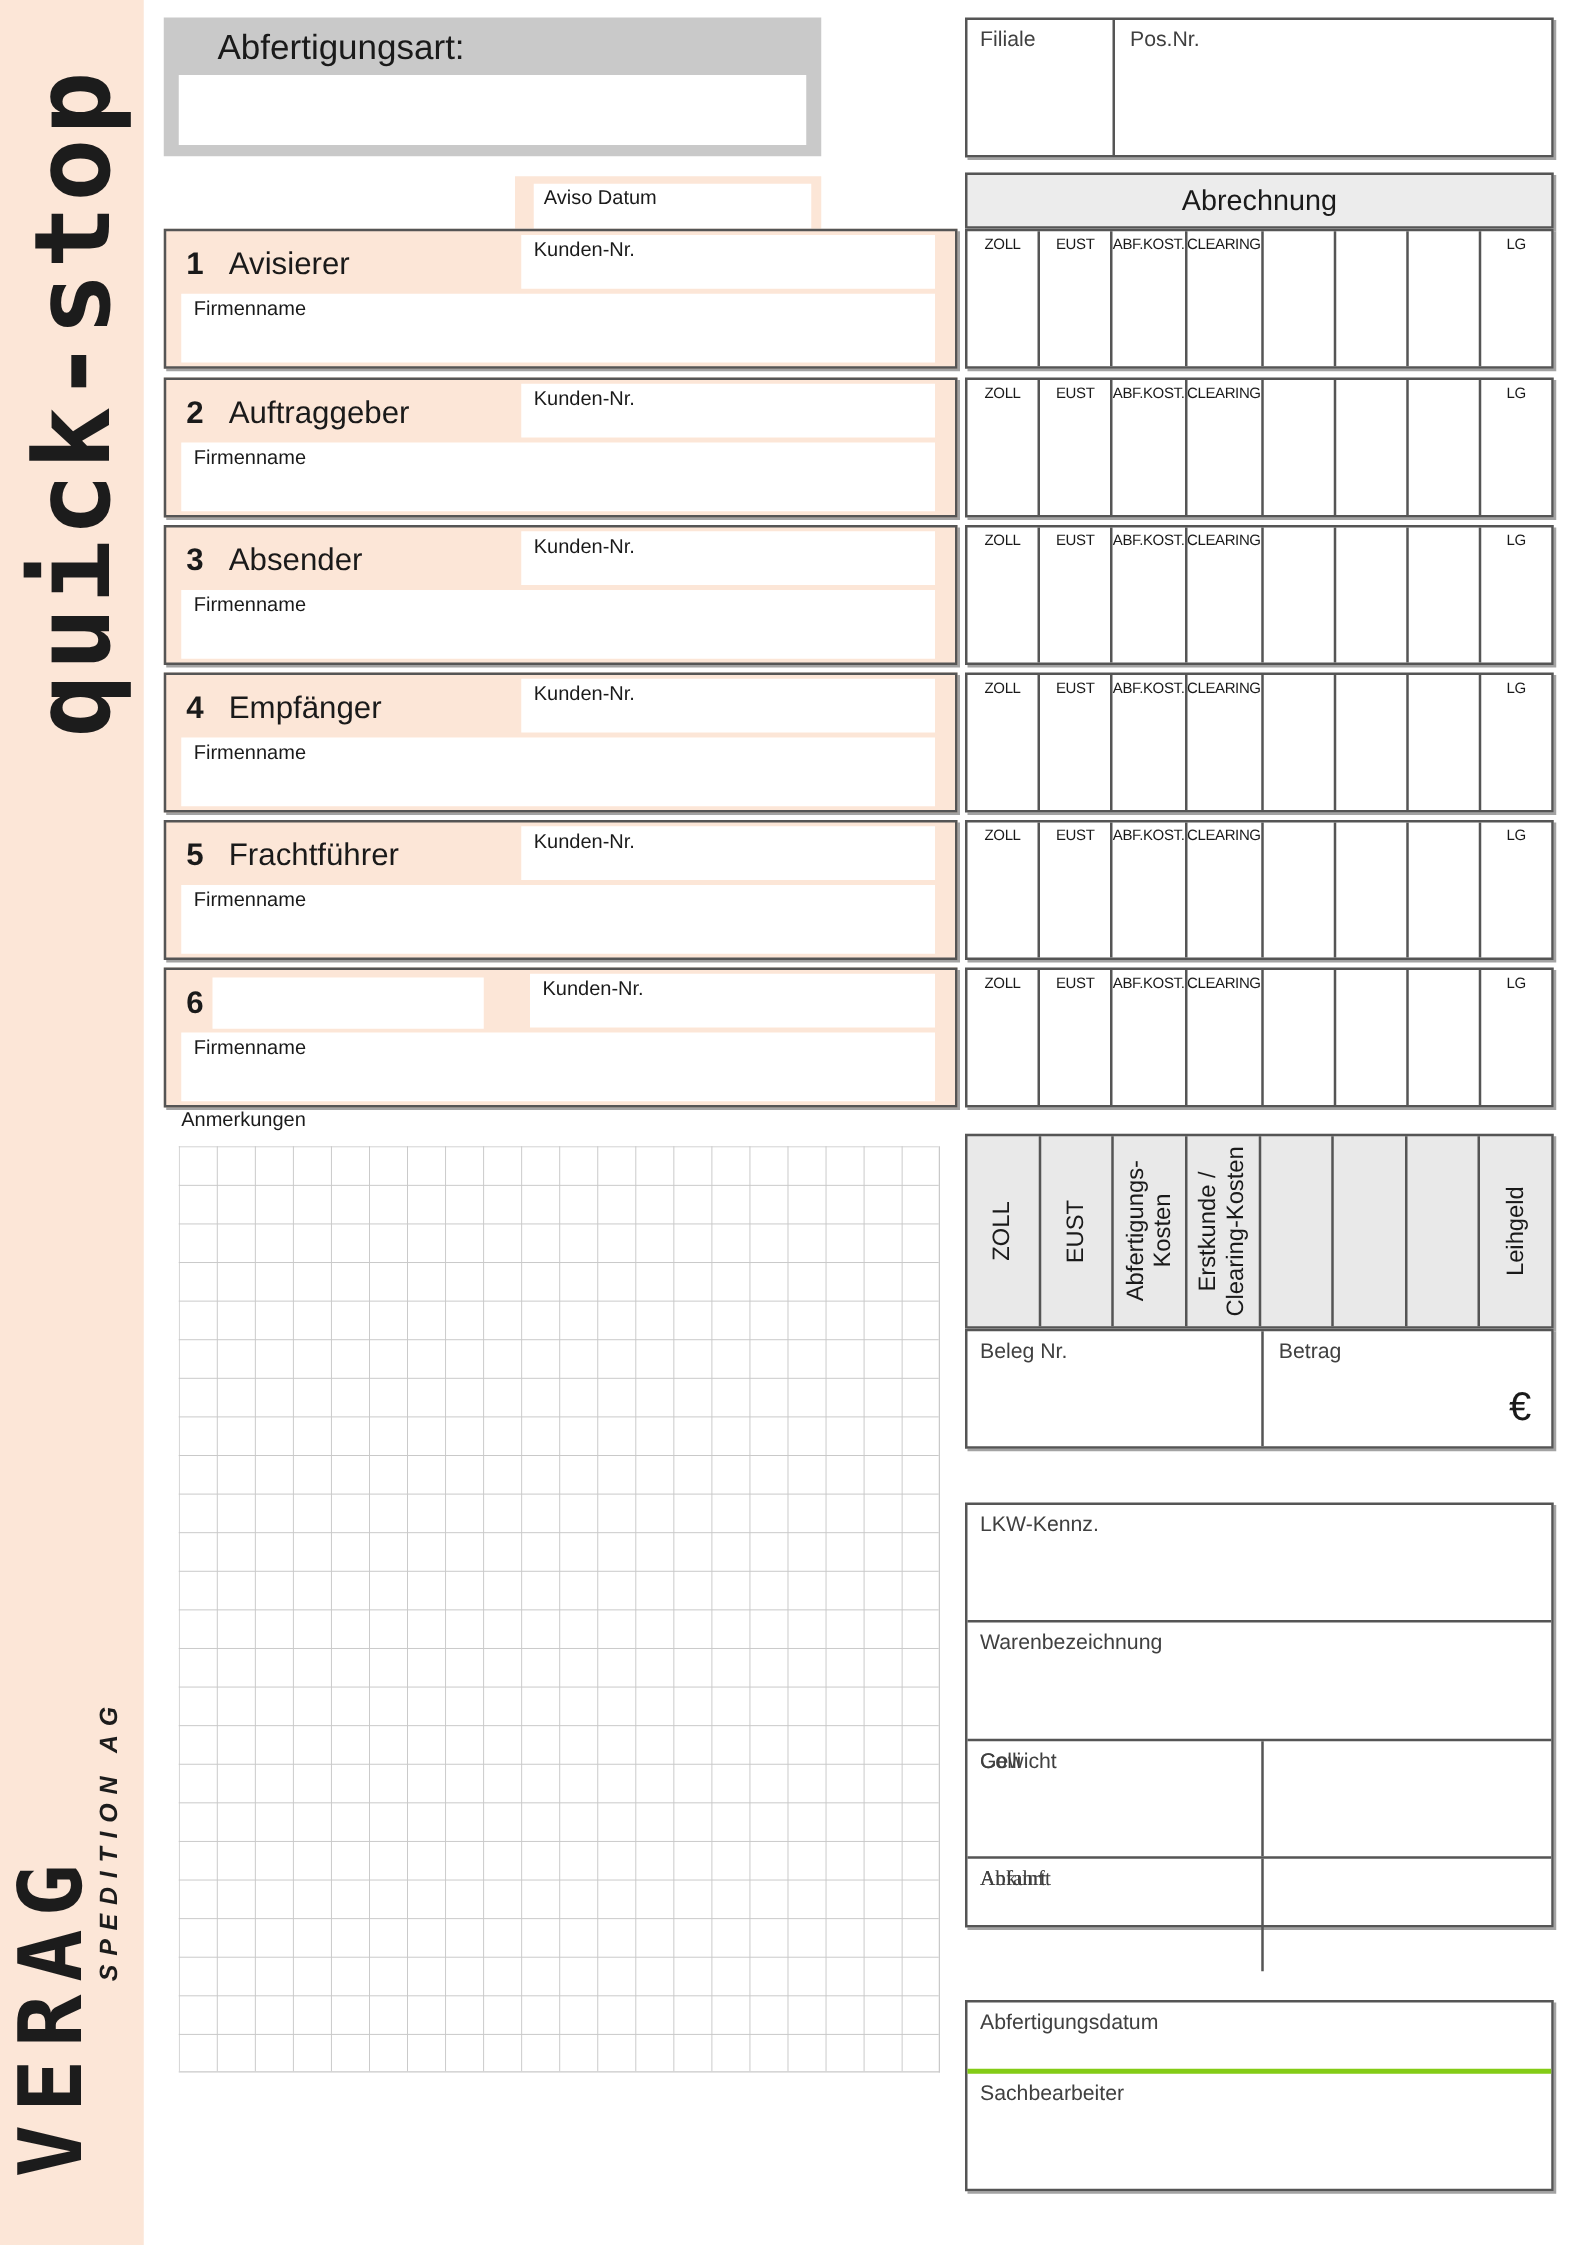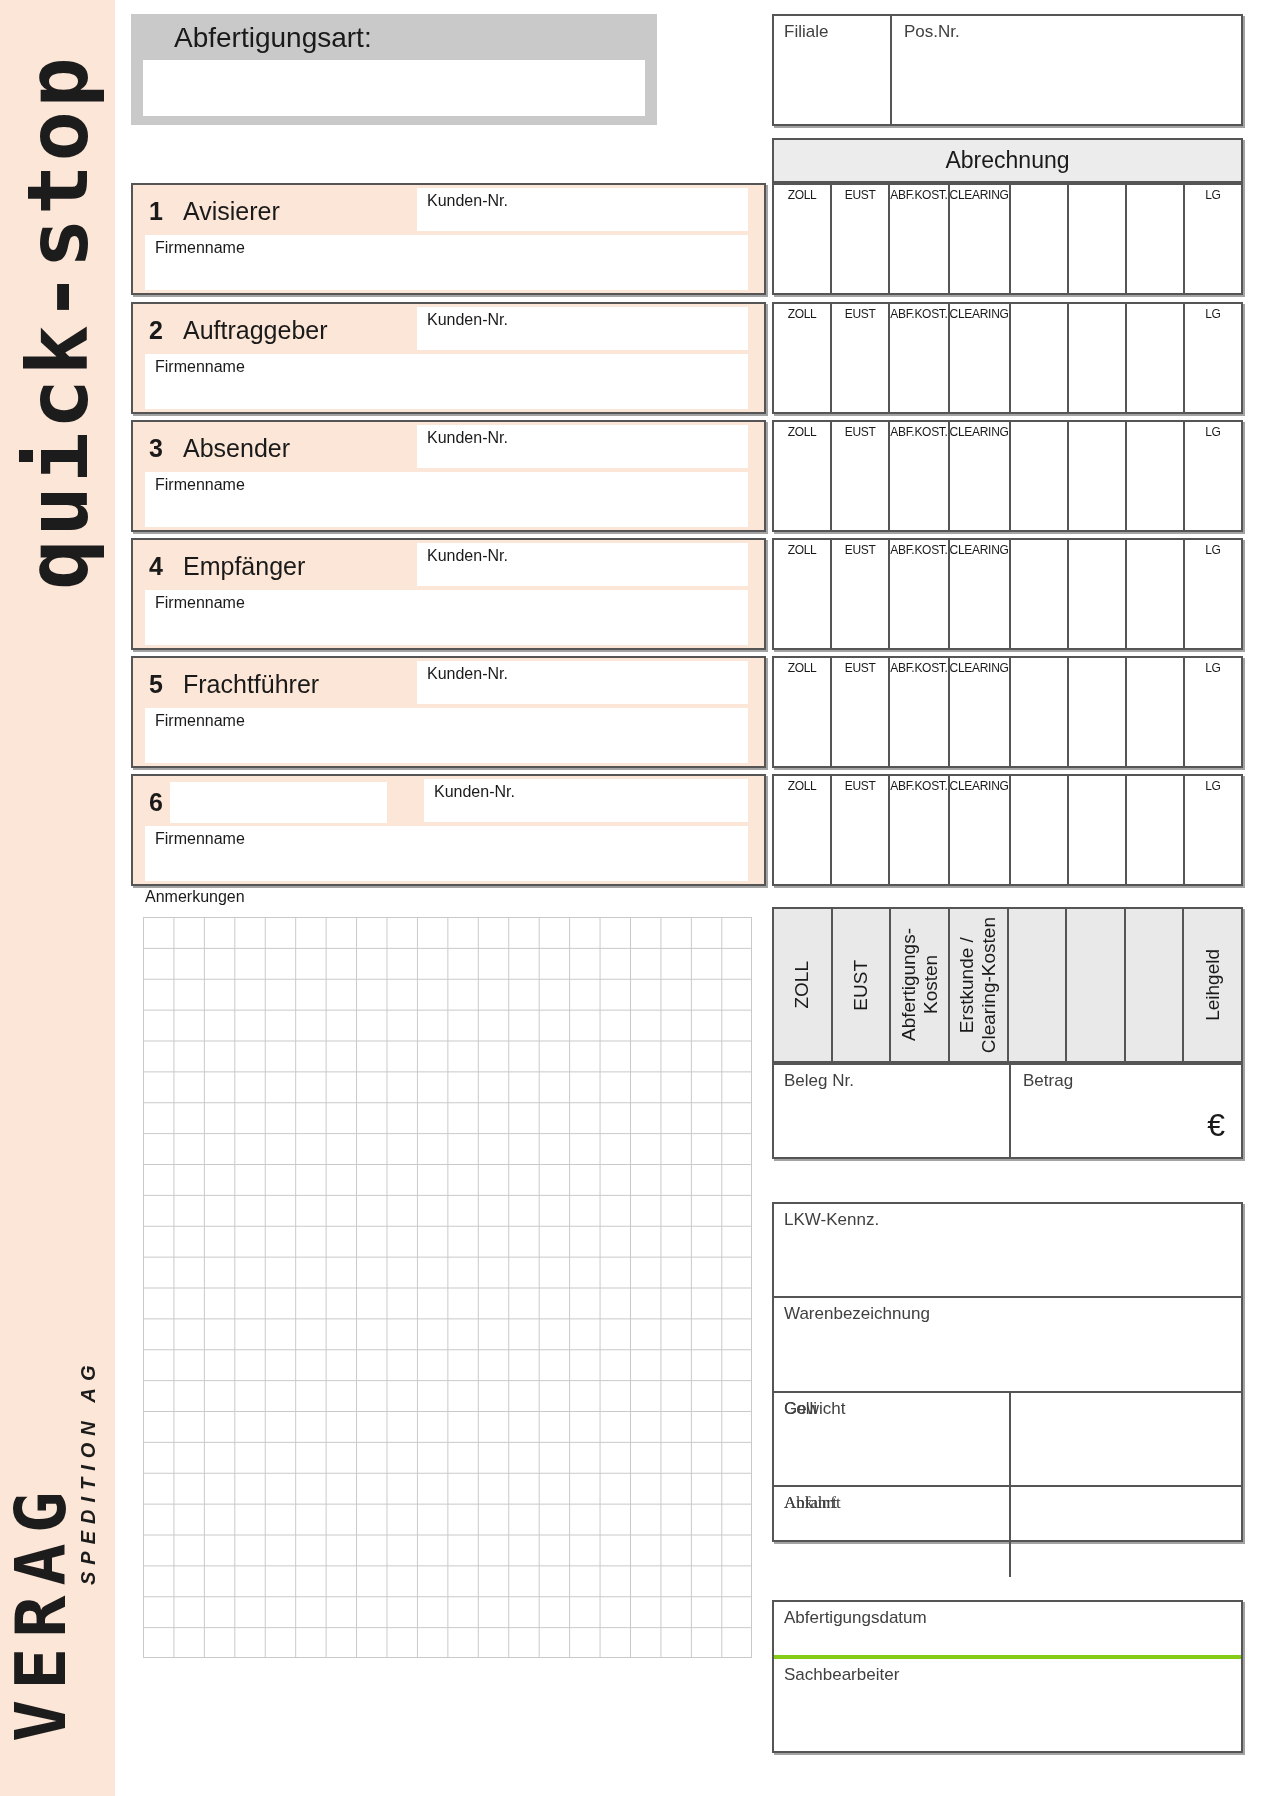--- a/index.html
+++ b/index.html
@@ -112,20 +112,25 @@
     <div class="title">Abfertigungsart:</div>
     <div class="input"></div>
   </div>
 
   <div id="filiale" class="abs bordered">
     <div class="divider"></div>
     <div class="l1 lbl17">Filiale</div>
     <div class="l2 lbl17">Pos.Nr.</div>
   </div>
 
+  <div id="aviso" class="abs">
+    <div class="input">
+      <div class="lbl">Aviso Datum</div>
+    </div>
+  </div>
 
   <div id="abband" class="abs bordered">
     <span>Abrechnung</span>
   </div>
 
   <div class="abs arow bordered" style="top:183px">
     <div class="cell">ZOLL</div>
     <div class="cell">EUST</div>
     <div class="cell">ABF.KOST.</div>
     <div class="cell">CLEARING</div>

